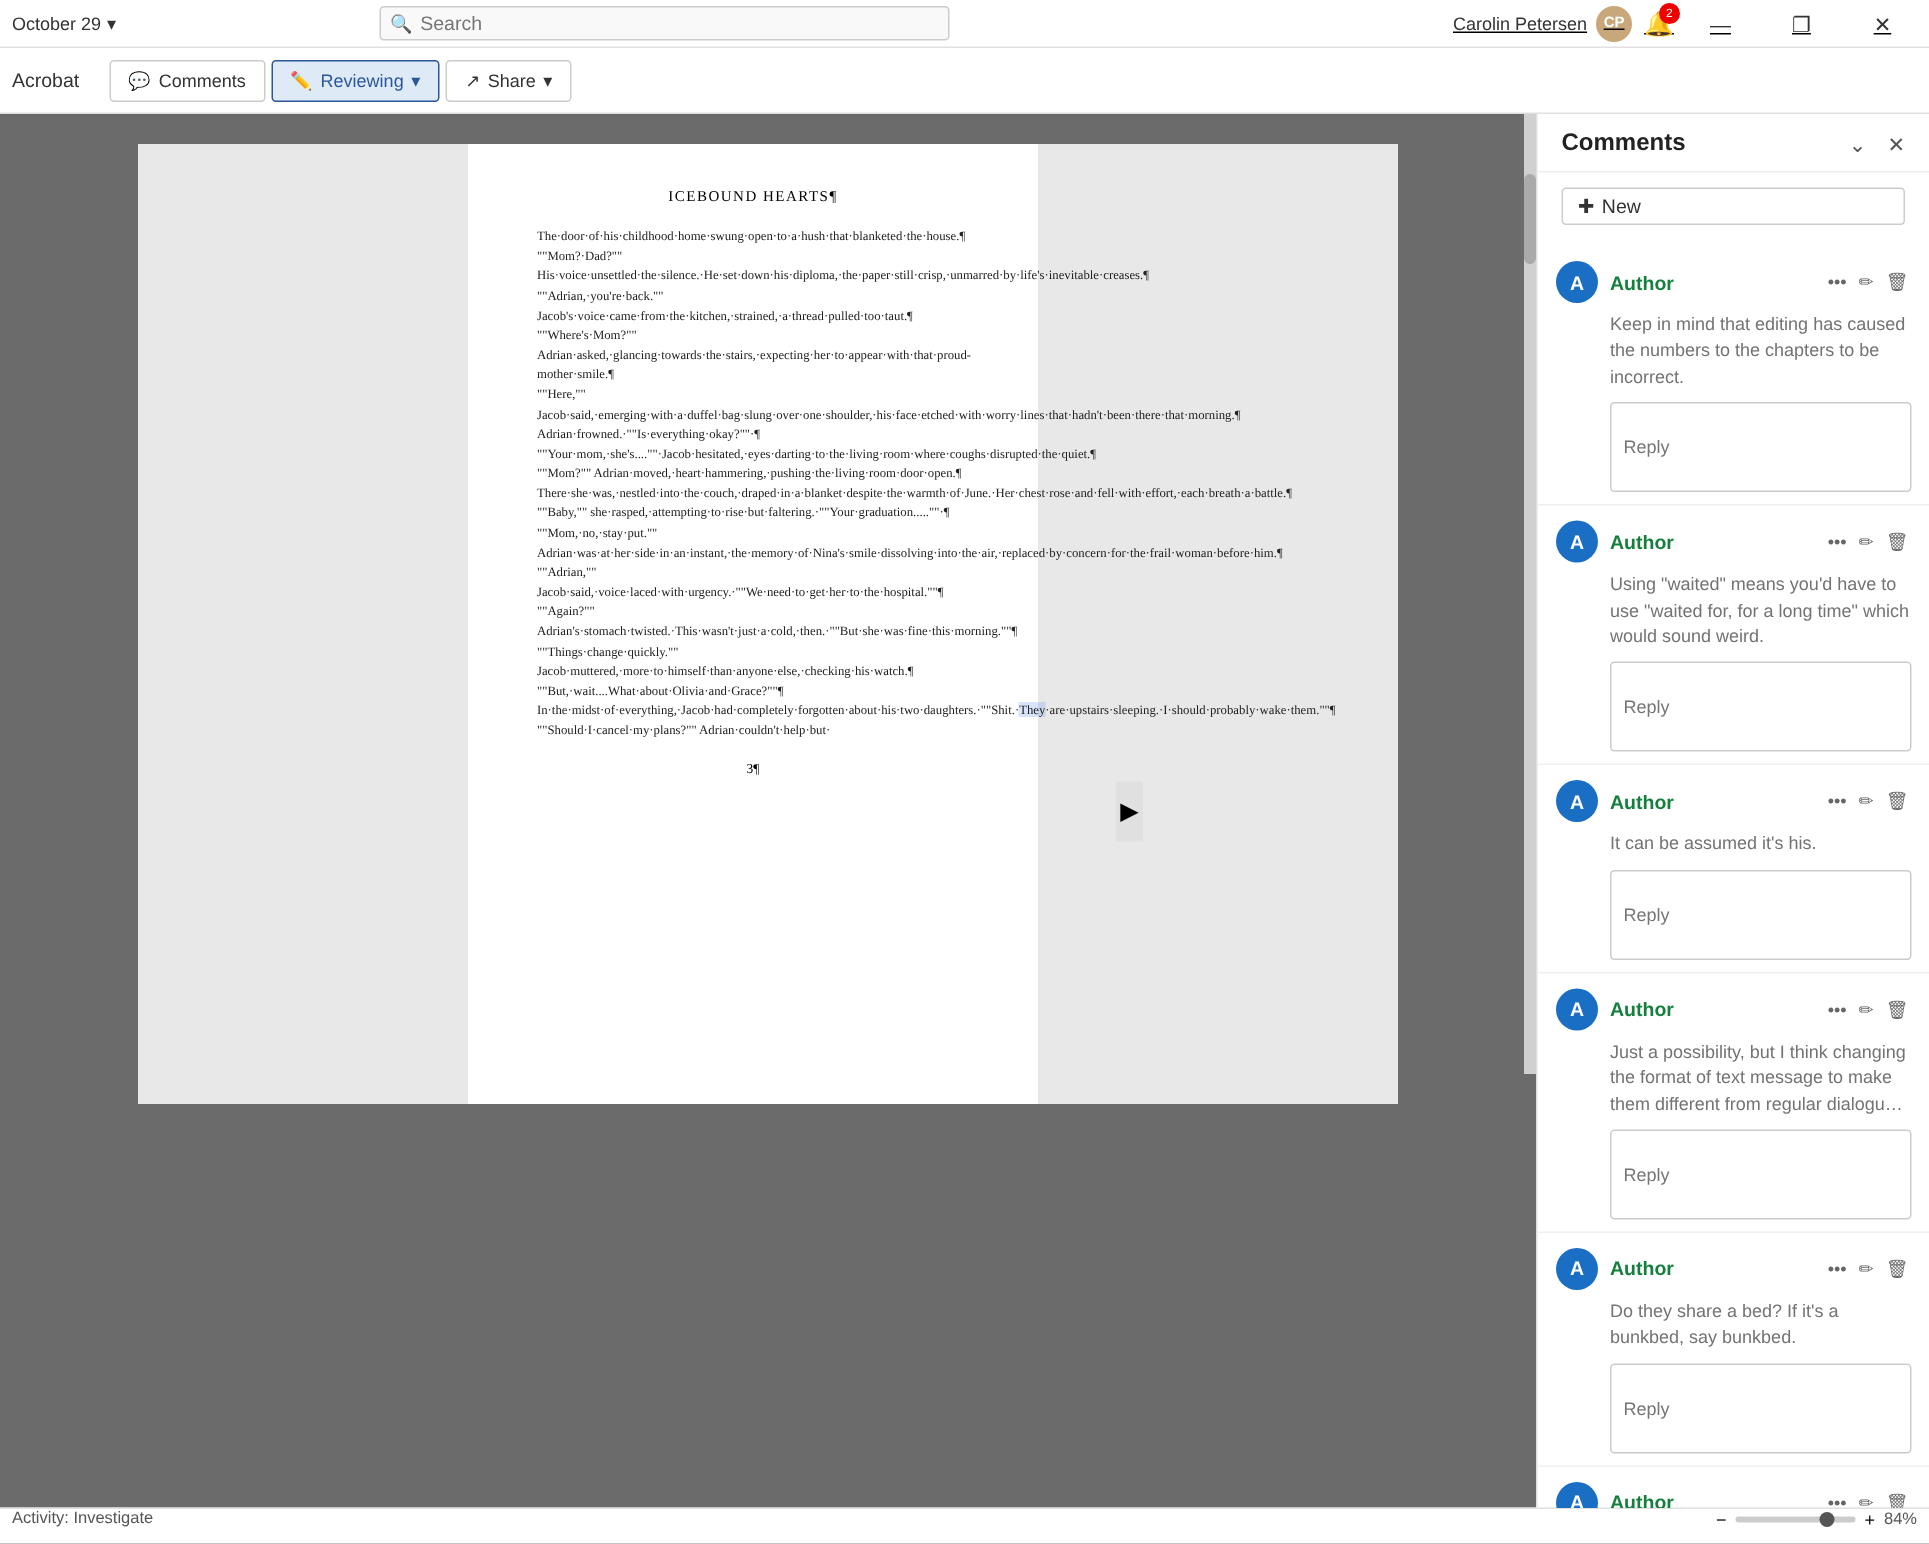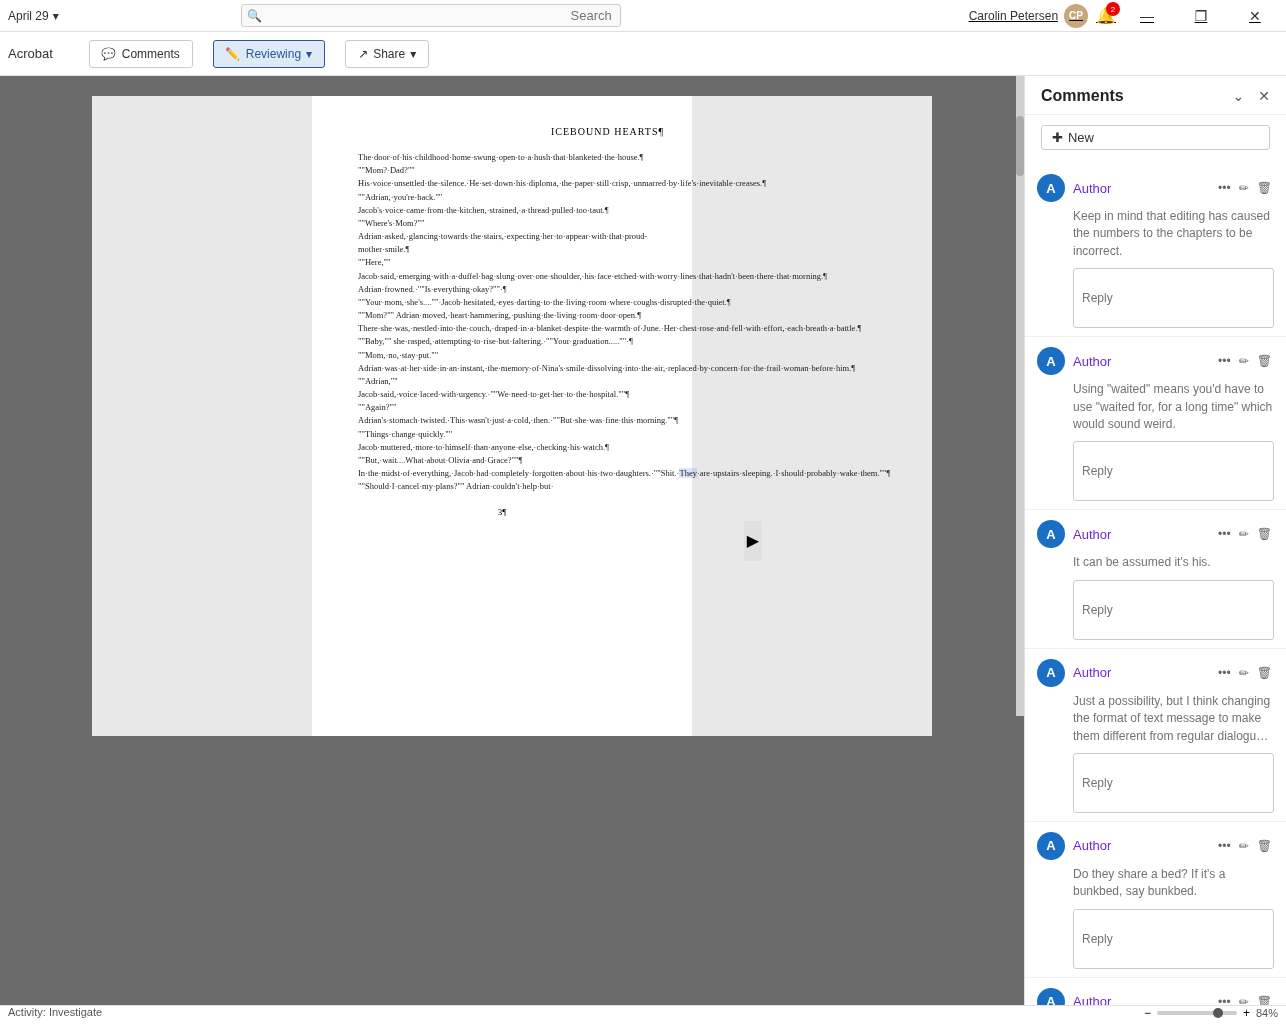--- a/index.html
+++ b/index.html
@@ -30,21 +30,20 @@
       position: relative;
     }
     .titlebar-search input {
       width: 100%;
       border: 1px solid #ccc;
       border-radius: 3px;
       padding: 3px 8px 3px 26px;
       font-size: 13px;
       background: #f9f9f9;
       outline: none;
-      text-align: right;
     }
     .search-icon-inner {
       position: absolute;
       left: 7px;
       top: 50%;
       transform: translateY(-50%);
       color: #666;
       font-size: 12px;
     }
     .titlebar-right {
@@ -106,21 +105,21 @@
 
     
     .ribbon {
       height: 44px;
       background: #fff;
       display: flex;
       align-items: center;
       padding: 0 8px;
       border-bottom: 1px solid #e0e0e0;
       flex-shrink: 0;
-      gap: 20px;
+      gap: 4px;
     }
     .acrobat-label {
       font-size: 13px;
       color: #333;
       font-weight: 500;
       margin-right: 16px;
     }
     .ribbon-btn {
       padding: 6px 12px;
       border: 1px solid #ccc;
@@ -174,21 +173,21 @@
       position: relative;
     }
     .page-right {
       width: 240px;
       height: 640px;
       background: #e8e8e8;
     }
 
     
     .doc-title {
-      text-align: right;
+      text-align: center;
       font-size: 10px;
       font-family: Georgia, serif;
       margin-bottom: 14px;
       letter-spacing: 1px;
     }
     .doc-text {
       font-size: 8.5px;
       font-family: Georgia, serif;
       line-height: 1.55;
       color: #222;
@@ -343,22 +342,22 @@
       color: #fff;
       display: flex;
       align-items: center;
       justify-content: center;
       font-size: 13px;
       font-weight: 600;
       flex-shrink: 0;
     }
     .comment-author {
       font-size: 13px;
-      font-weight: 400;
-      color: #6d28d9;
+      font-weight: 700;
+      color: #15803d;
       flex: 1;
     }
     .comment-actions {
       display: flex;
       gap: 4px;
       align-items: center;
     }
     .comment-action-btn {
       background: none;
       border: none;
@@ -395,21 +394,21 @@
     }
 
     
     .highlight-blue { background-color: rgba(100,149,237,0.25); }
   </style>
 </head>
 <body>
 
 <div class="titlebar">
   <div class="titlebar-date">
-    <span>April 29</span>
+    <span>October 29</span>
     <span>▾</span>
   </div>
   <div class="titlebar-search">
     <span class="search-icon-inner">🔍</span>
     <input type="text" placeholder="Search" style="">
   </div>
   <div class="titlebar-right">
     <div class="user-info">
       <span>Carolin Petersen</span>
       <div class="user-avatar">CP</div>

